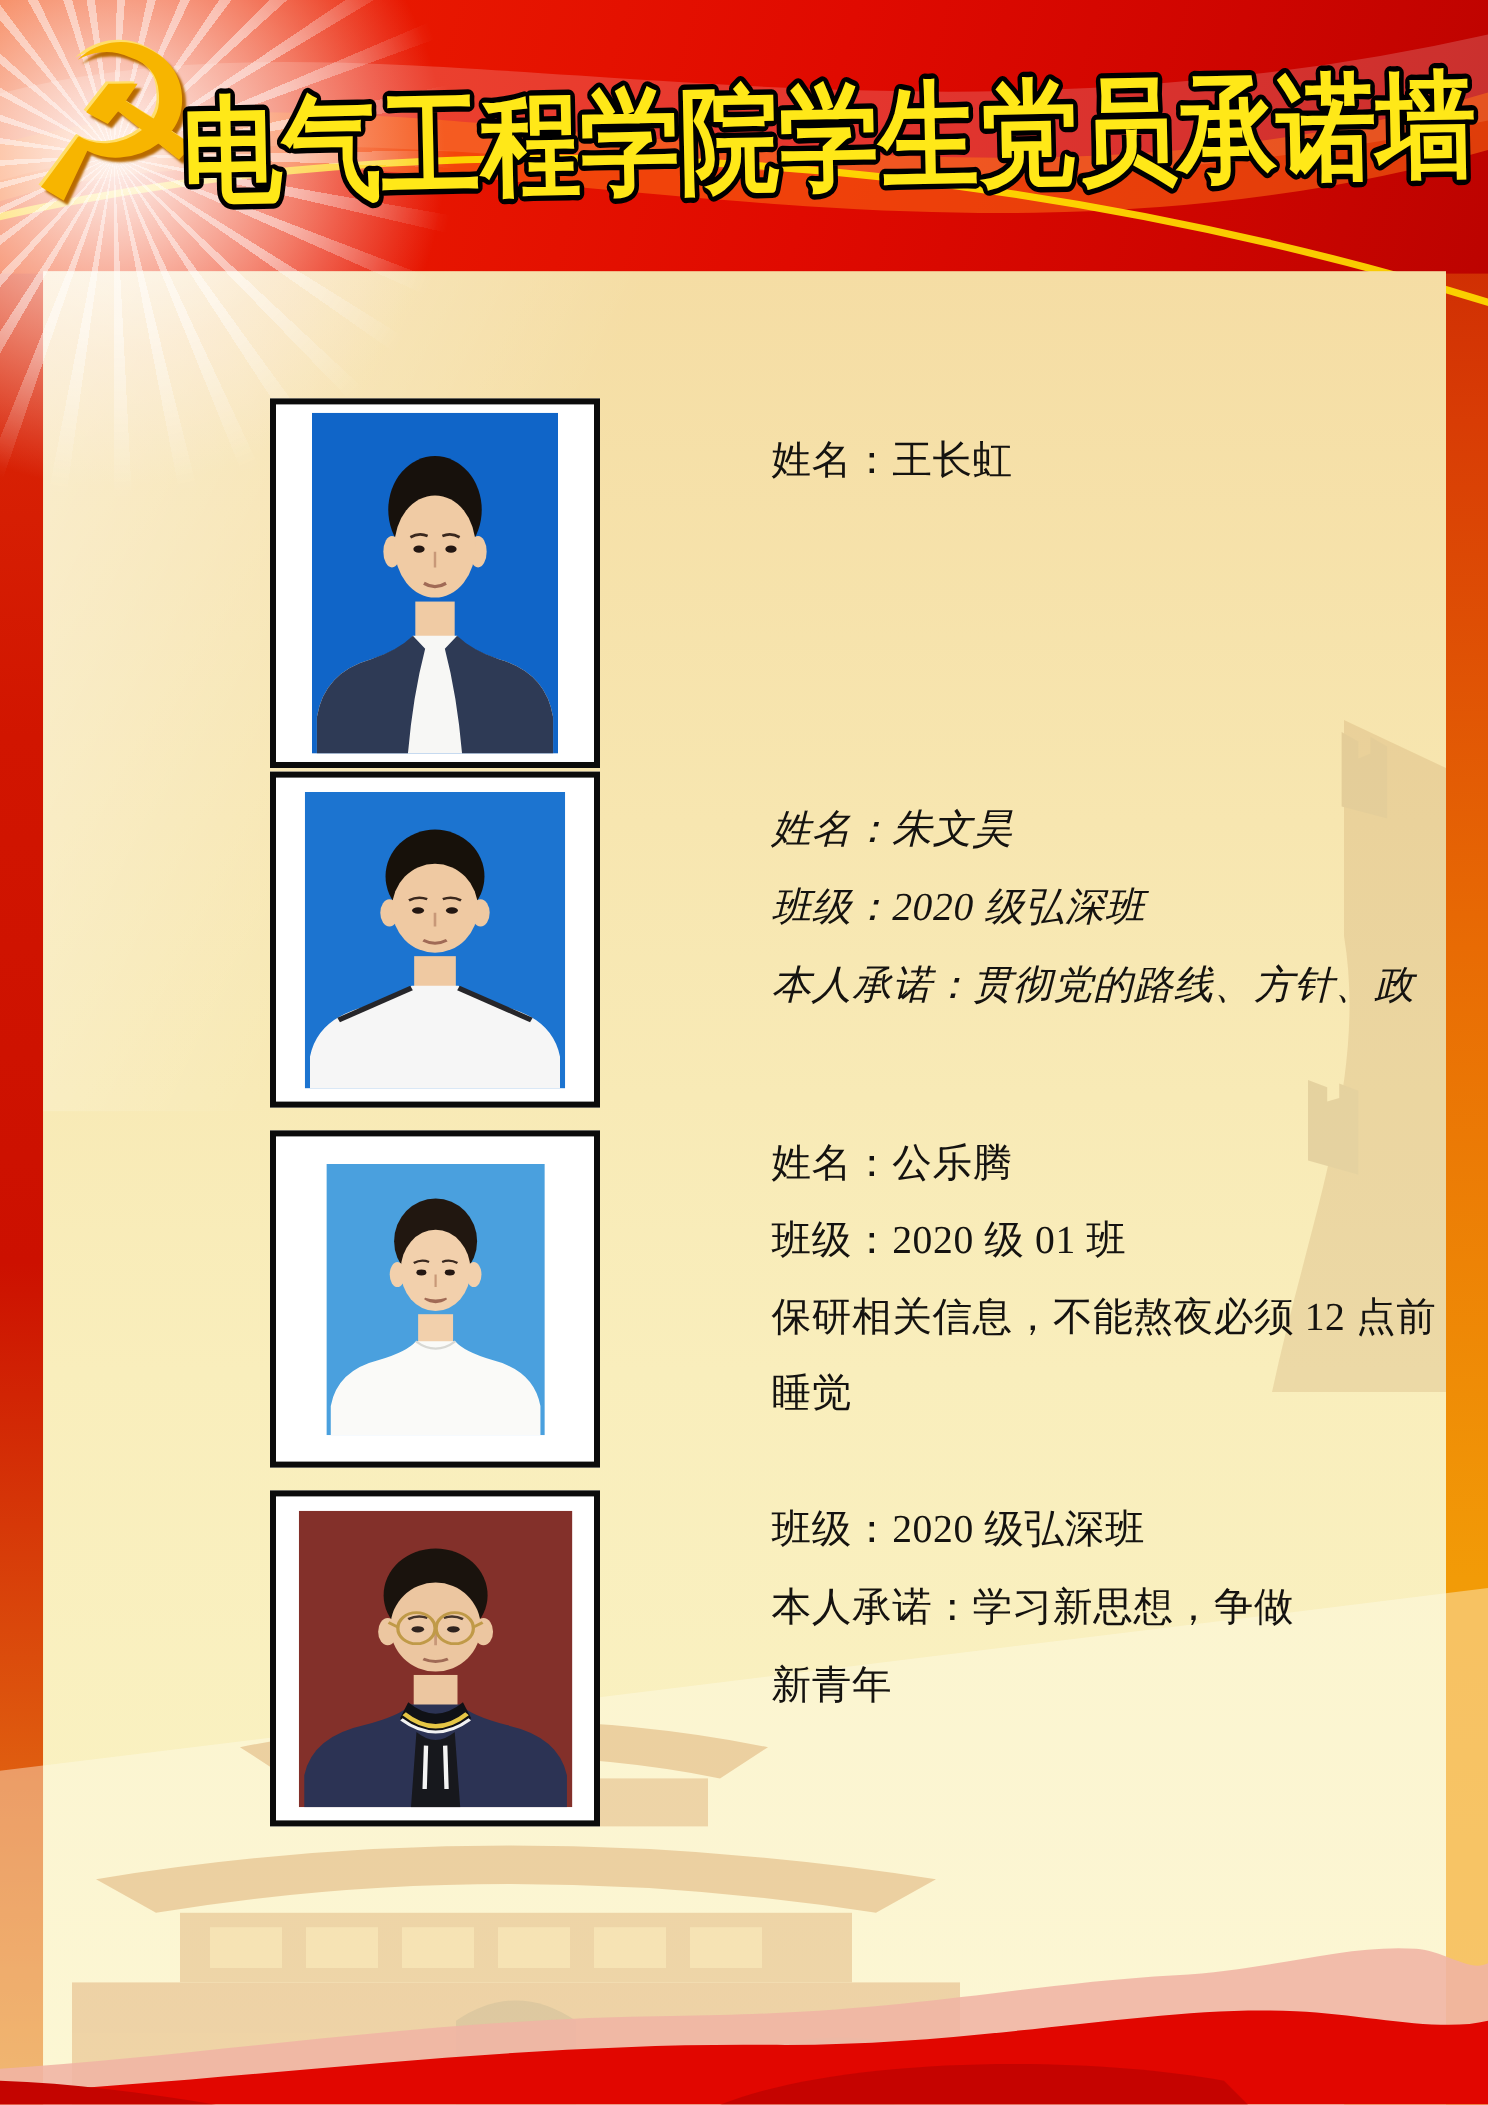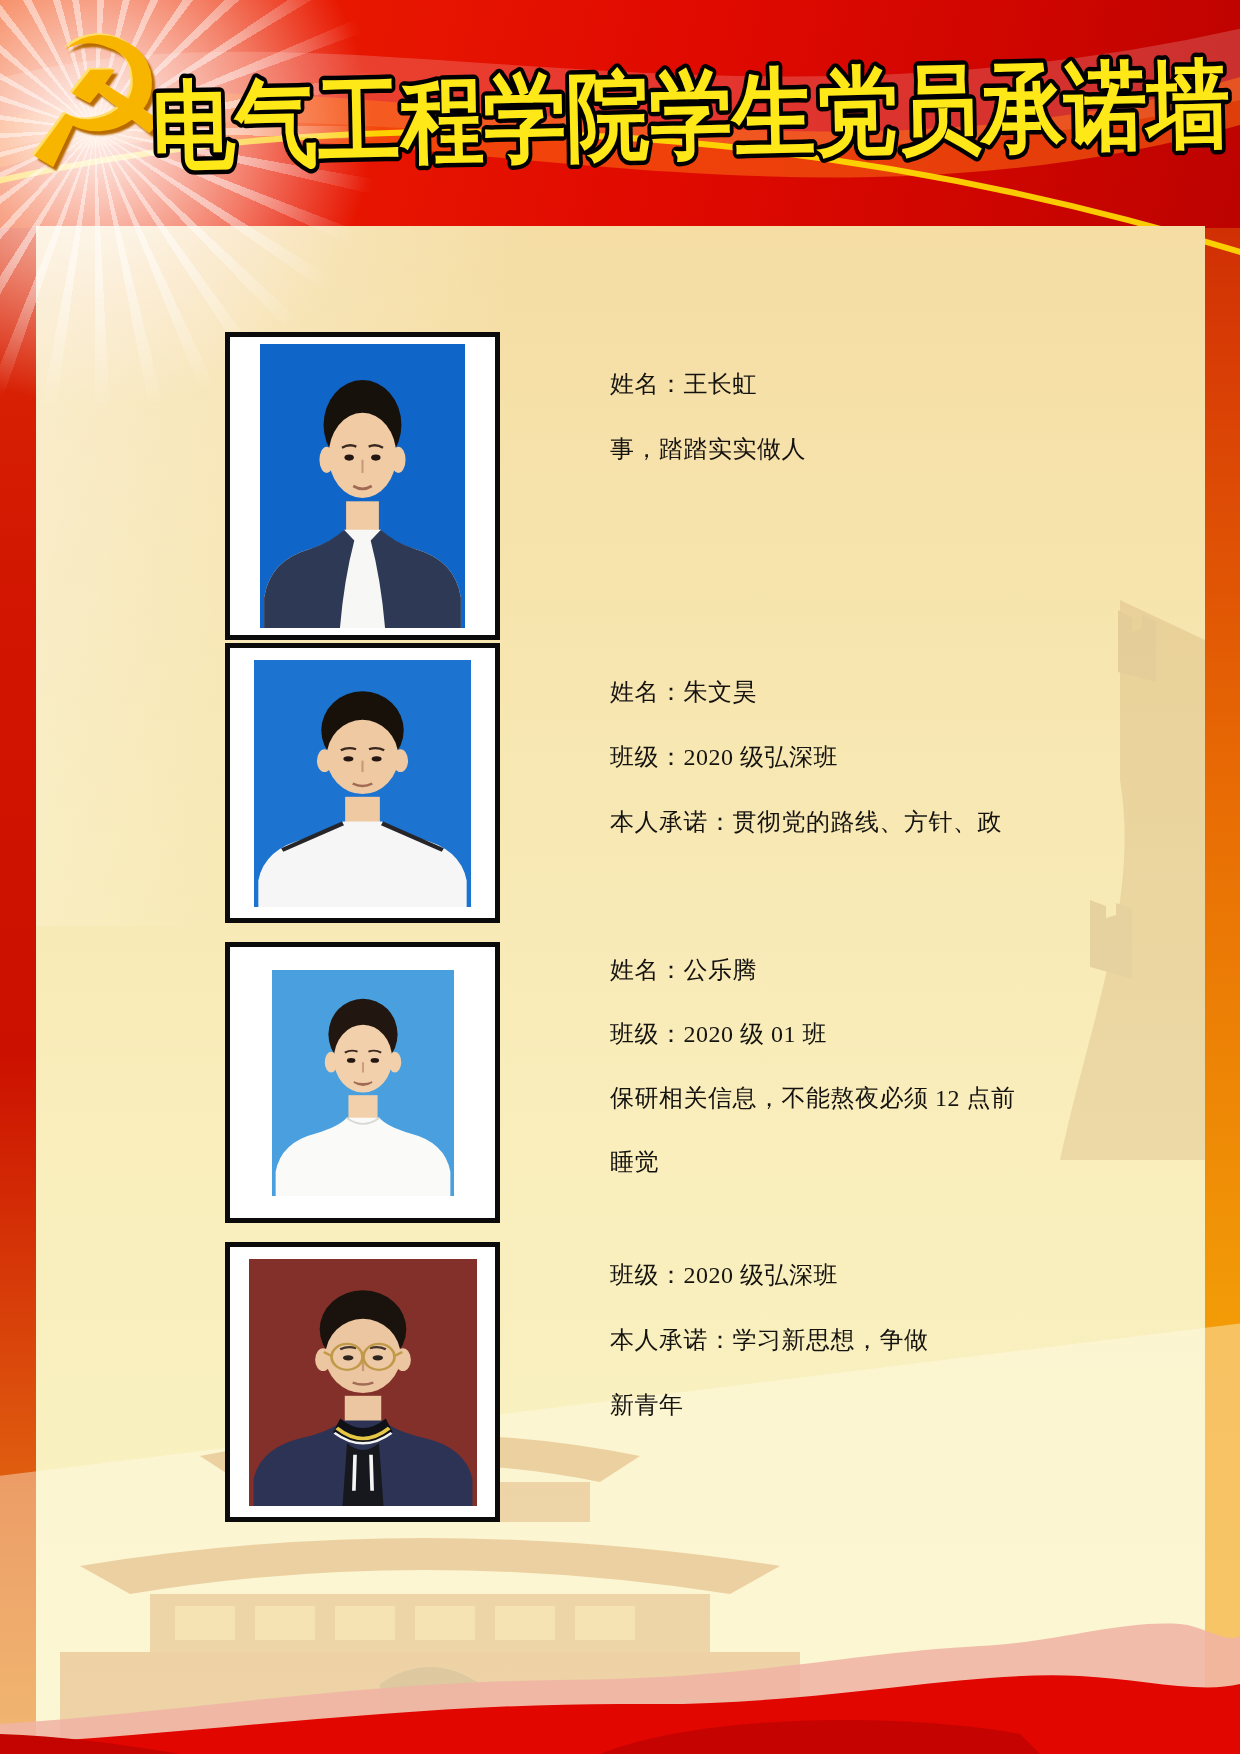--- a/index.html
+++ b/index.html
@@ -43,23 +43,23 @@
   #photo1{top:332px;height:308px;}
   #photo2{top:643px;height:280px;}
   #photo3{top:942px;height:281px;}
   #photo4{top:1242px;height:280px;}
   #photo1 .photo-img{width:205px;height:284px;}
   #photo2 .photo-img{width:217px;height:247px;}
   #photo3 .photo-img{width:182px;height:226px;}
   #photo4 .photo-img{width:228px;height:247px;}
 
   
-  .info{position:absolute;left:610px;width:575px;color:#151310;font-size:24px;z-index:7;letter-spacing:.5px;}
+  .info{position:absolute;left:643px;width:575px;color:#151310;font-size:33px;z-index:7;letter-spacing:.5px;}
   #info1{top:352px;line-height:65px;}
-  #info2{top:660px;line-height:65px;}
+  #info2{top:660px;line-height:65px;font-style:italic;}
   #info3{top:938px;line-height:64px;}
   #info4{top:1243px;line-height:65px;}
 
   
   .ribbon{position:absolute;left:0;bottom:0;width:1240px;height:170px;z-index:8;pointer-events:none;}
 </style>
 </head>
 <body>
 
 <div class="poster">
@@ -187,21 +187,20 @@
       <path d="M40,84 Q50,94 60,84 L63,91 Q50,103 37,91 Z" fill="#101116"></path>
       <path d="M38.5,89 Q50,100 61.5,89" stroke-width="1.8" fill="none" stroke="#E6C645"></path>
       <path d="M37.5,91.5 Q50,102.5 62.5,91.5" stroke="#F2F2F2" stroke-width="1.3" fill="none"></path>
       <path d="M43,97 Q50,104 57,97 L59,130 L41,130 Z" fill="#17181D"></path>
       <path d="M46.5,103 L46,122 M53.5,103 L54,122" stroke="#F4F4F4" stroke-width="1.6" fill="none"></path>
     </svg>
   </div>
 
   <div class="info" id="info1">
     <div>姓名：王长虹</div>
-    <div>事，踏踏实实做人</div>
   </div>
 
   <div class="info" id="info2">
     <div>姓名：朱文昊</div>
     <div>班级：2020 级弘深班</div>
     <div>本人承诺：贯彻党的路线、方针、政</div>
   </div>
 
   <div class="info" id="info3">
     <div>姓名：公乐腾</div>

